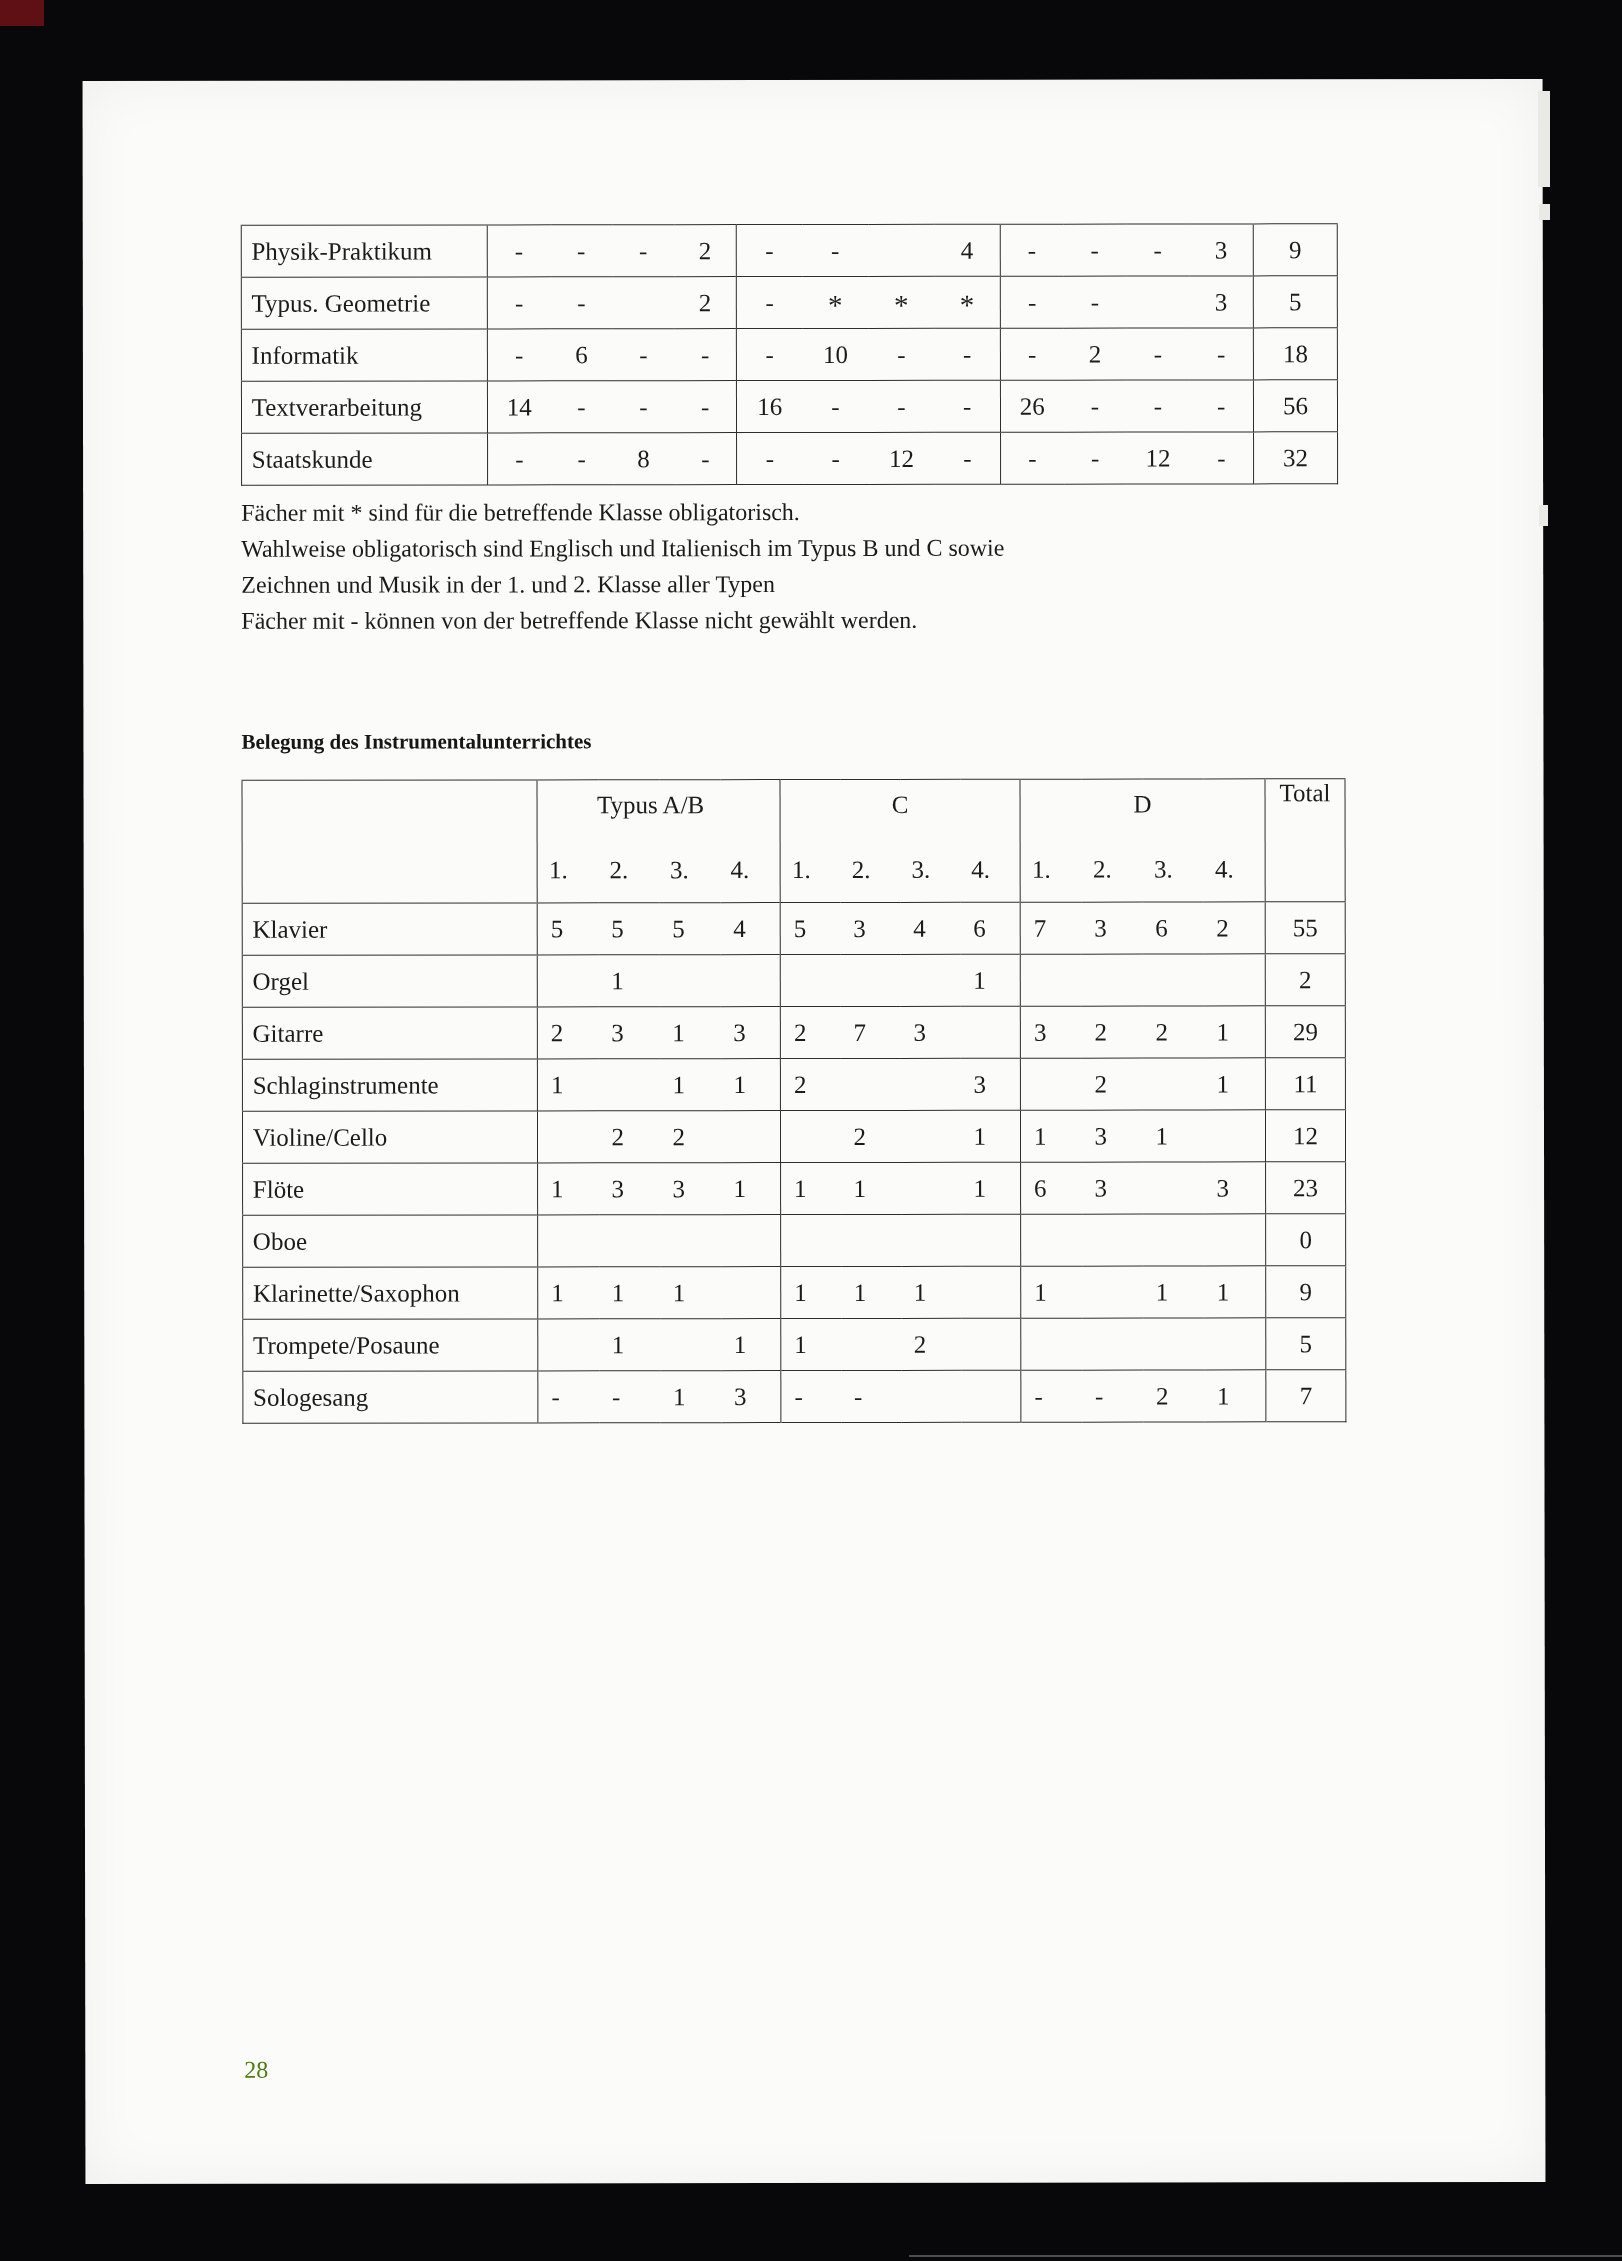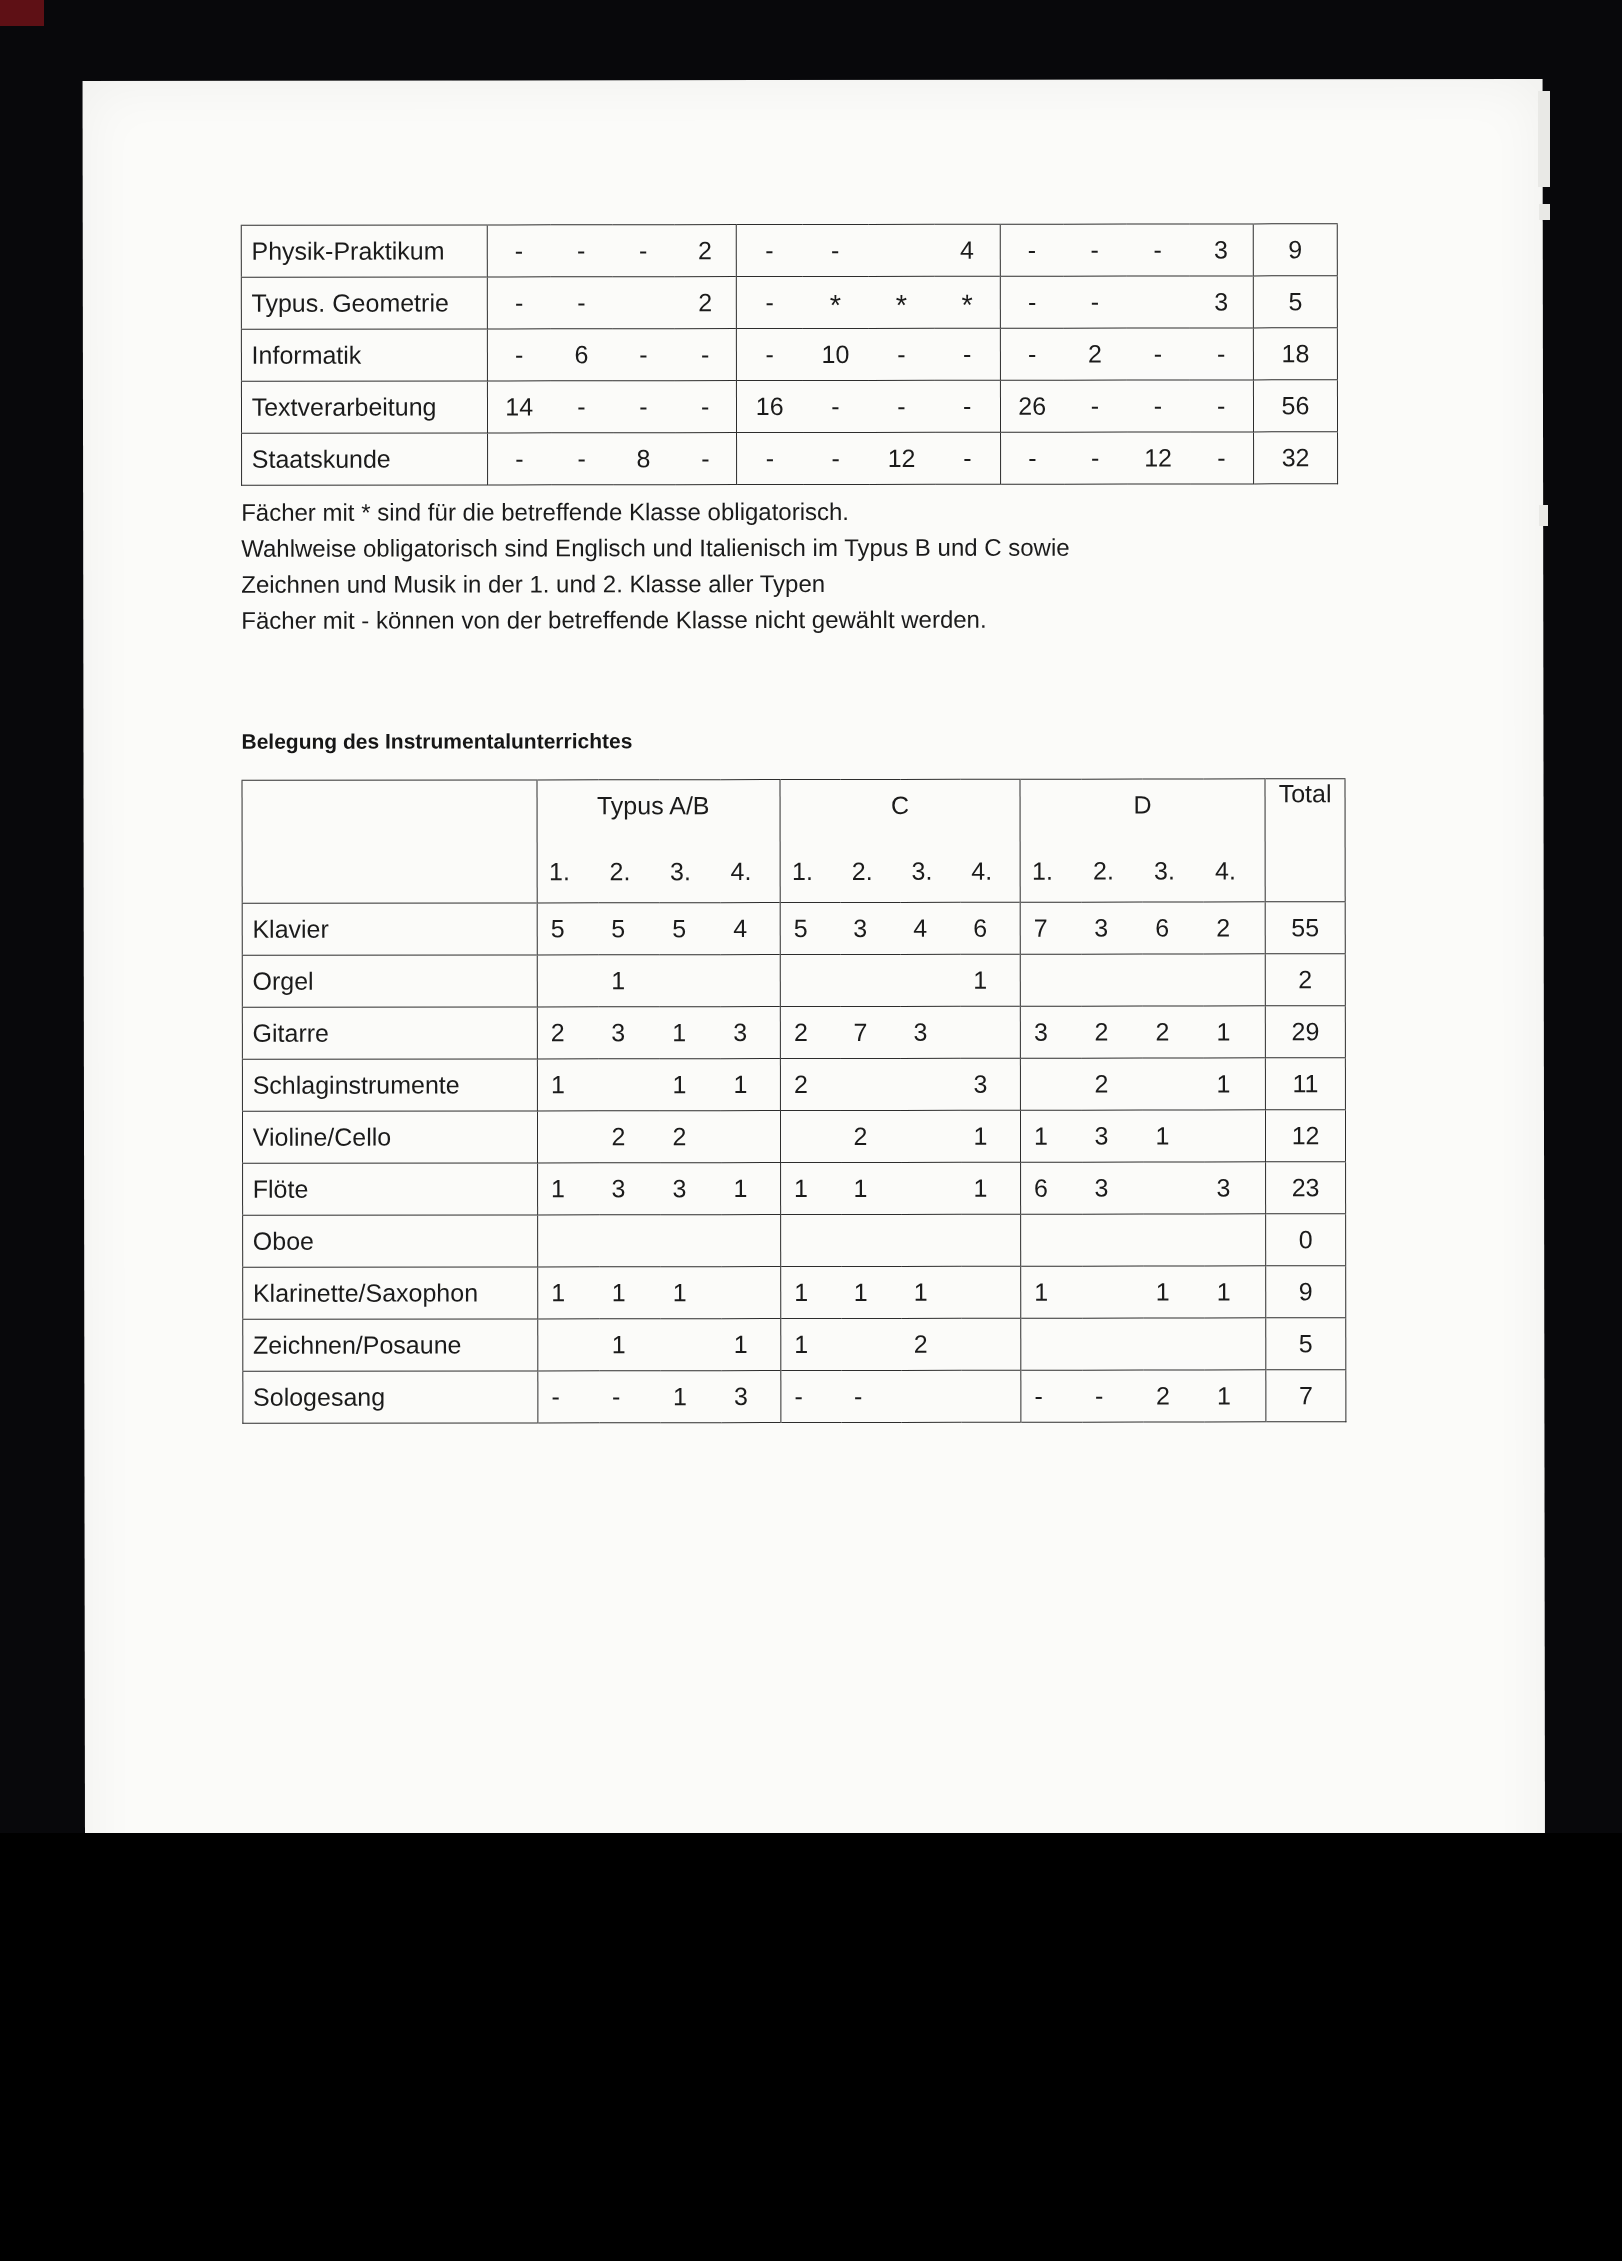--- a/index.html
+++ b/index.html
@@ -1,19 +1,19 @@
 <!DOCTYPE html>
 <html style="font-size:13px"><head>
 <meta charset="utf-8">
 <style>
   html, body { margin: 0; padding: 0; background: #000; }
   .canvas {
-    position: relative; width: 1623px; height: 1833px;
+    position: relative; width: 1623px; height: 2261px;
     background: #08080b; overflow: hidden;
-    font-family: Liberation Sans, sans-serif;
+    font-family: Liberation Serif, serif;
   }
   .red-patch { position: absolute; left: 0; top: 0; width: 44px; height: 26px; background: #5e1015; }
   .page {
     position: absolute; left: 84px; top: 80px; width: 1460px; height: 2103px;
     background: #fbfbf9; transform: rotate(-0.08deg);
     box-shadow: inset 0 0 57px rgba(0,0,0,0.05);
   }
   .notch { position: absolute; background: #e9e9e6; }
   .n1 { left: 1538px; top: 91px; width: 12px; height: 96px; }
   .n2 { left: 1539px; top: 204px; width: 10.5px; height: 16px; }
@@ -340,21 +340,21 @@
             <td class="val">1</td>
             <td class="val">1</td>
             <td class="val"></td>
             <td class="val gs">1</td>
             <td class="val"></td>
             <td class="val">1</td>
             <td class="val">1</td>
             <td class="tot gs">9</td>
           </tr>
           <tr>
-            <td class="lab">Zeichnen/Posaune</td>
+            <td class="lab">Trompete/Posaune</td>
             <td class="val gs"></td>
             <td class="val">1</td>
             <td class="val"></td>
             <td class="val">1</td>
             <td class="val gs">1</td>
             <td class="val"></td>
             <td class="val">2</td>
             <td class="val"></td>
             <td class="val gs"></td>
             <td class="val"></td>

